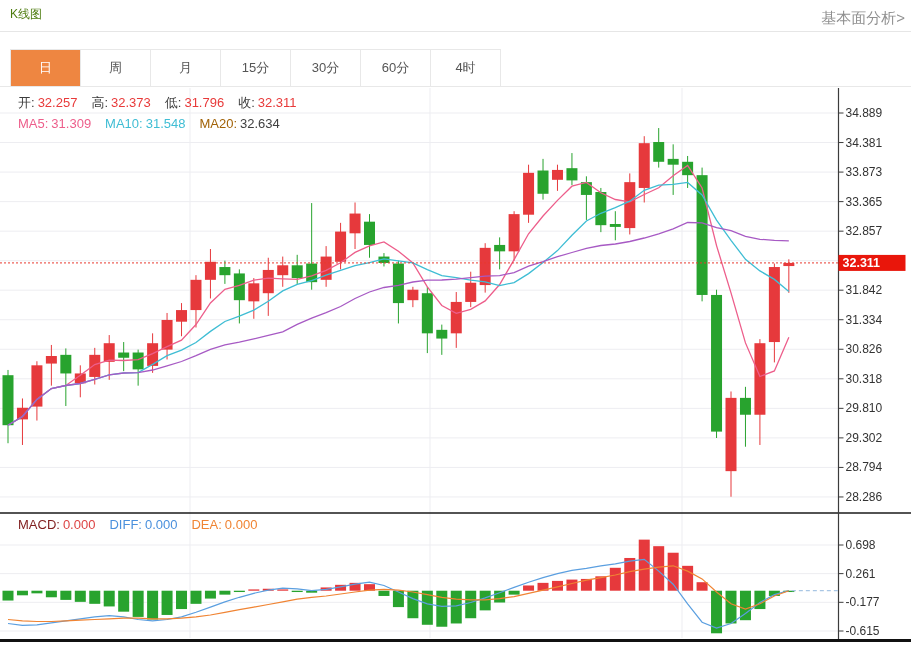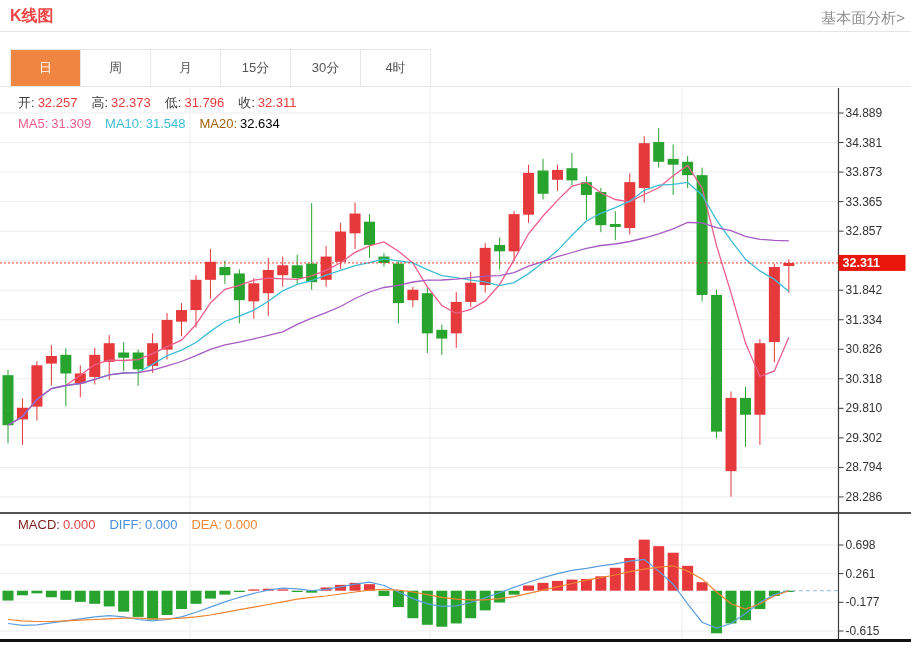--- a/index.html
+++ b/index.html
@@ -1,18 +1,18 @@
 <!DOCTYPE html>
 <html><head>
 <meta charset="utf-8">
 <style>
   html,body{margin:0;padding:0;background:#ffffff;}
   .page{position:relative;width:911px;height:645px;background:#fff;overflow:hidden;
         font-family:"Liberation Sans","DejaVu Sans",sans-serif;}
-  .page-title{position:absolute;left:10px;top:6px;font-size:16px;font-weight:bold;color:#ef4444;}
+  .page-title{position:absolute;left:10px;top:6px;font-size:12px;font-weight:normal;color:#4d7c0f;}
   .fund-link{position:absolute;right:6px;top:9px;font-size:15px;color:#8f8f8f;text-decoration:none;cursor:pointer;}
   .title-sep{position:absolute;left:0;top:31px;width:911px;height:0;border-top:1px solid #e6e6e6;}
   .tabbar{position:absolute;left:10px;top:49px;display:flex;border:1px solid #e8e8e8;border-bottom:none;background:#fff;}
   .tab{width:69px;height:36px;line-height:36px;text-align:center;font-size:13px;color:#555;
        border-right:1px solid #e8e8e8;cursor:pointer;background:#fff;}
   .tab:last-child{border-right:none;}
   .tab.active{background:#ee8641;color:#fff;}
   .chart-top-sep{position:absolute;left:0;top:86px;width:911px;height:0;border-top:1px solid #e8e8e8;}
   .legend{position:absolute;font-size:13px;white-space:nowrap;}
   .legend span{margin-right:3px;}
@@ -28,20 +28,21 @@
 <div class="page">
   <div class="page-title">K线图</div>
   <a class="fund-link">基本面分析&gt;</a>
   <div class="title-sep"></div>
   <div class="tabbar" id="tabbar">
       <div class="tab active">日</div>
       <div class="tab">周</div>
       <div class="tab">月</div>
       <div class="tab">15分</div>
       <div class="tab">30分</div>
+      <div class="tab">60分</div>
       <div class="tab">4时</div>
     </div>
   <div class="chart-top-sep"></div>
 
   <svg id="chart-svg" width="911" height="645" style="position:absolute;left:0;top:0;">
       <line x1="0" y1="113" x2="838.5" y2="113" stroke="#ededf1" stroke-width="1"></line>
       <line x1="0" y1="142.54020000000014" x2="838.5" y2="142.54020000000014" stroke="#ededf1" stroke-width="1"></line>
       <line x1="0" y1="172.0804000000003" x2="838.5" y2="172.0804000000003" stroke="#ededf1" stroke-width="1"></line>
       <line x1="0" y1="201.62060000000005" x2="838.5" y2="201.62060000000005" stroke="#ededf1" stroke-width="1"></line>
       <line x1="0" y1="231.16080000000022" x2="838.5" y2="231.16080000000022" stroke="#ededf1" stroke-width="1"></line>
@@ -383,15 +384,15 @@
         <rect x="754.4200000000001" y="590.719" width="11" height="18.339999999999918" fill="#28a32e"></rect>
         <rect x="768.88" y="590.719" width="11" height="5.239999999999895" fill="#28a32e"></rect>
         <rect x="783.34" y="590.719" width="11" height="1.3099999999999454" fill="#28a32e"></rect>
       </g>
       <polyline points="8,623.5 22.46,625.4 36.92,624.8 51.38,622.8 65.84,620.8 80.30000000000001,618.9 94.76,616.9 109.22,615.6 123.68,616.9 138.14000000000001,619.5 152.60000000000002,620.8 167.06,619.5 181.52,616.9 195.98000000000002,612.3 210.44,607.1 224.9,601.9 239.36,597.3 253.82000000000002,593.3 268.28000000000003,590.1 282.74,588.1 297.20000000000005,588.8 311.66,590.7 326.12,589.4 340.58000000000004,586.8 355.04,584.2 369.5,582.2 383.96000000000004,585.5 398.42,592.0 412.88,598.6 427.34000000000003,603.8 441.8,606.4 456.26000000000005,605.8 470.72,602.5 485.18,597.9 499.64000000000004,592.7 514.1,587.4 528.5600000000001,582.2 543.02,577.6 557.48,573.7 571.94,570.4 586.4000000000001,568.4 600.86,565.8 615.32,563.9 629.7800000000001,561.2 644.24,559.3 658.7,571.1 673.1600000000001,584.2 687.62,603.8 702.08,622.2 716.5400000000001,628.1 731,623.5 745.46,613.6 759.9200000000001,602.5 774.38,594.6 788.84,590.7" fill="none" stroke="#5b9fe0" stroke-width="1.2"></polyline>
       <polyline points="8,619.5 22.46,620.8 36.92,621.5 51.38,621.5 65.84,620.8 80.30000000000001,620.2 94.76,619.5 109.22,618.9 123.68,618.2 138.14000000000001,618.2 152.60000000000002,618.9 167.06,618.9 181.52,618.2 195.98000000000002,616.9 210.44,615.0 224.9,612.3 239.36,609.7 253.82000000000002,607.1 268.28000000000003,604.5 282.74,601.9 297.20000000000005,599.2 311.66,597.3 326.12,596.0 340.58000000000004,594.0 355.04,592.0 369.5,590.1 383.96000000000004,589.4 398.42,590.1 412.88,592.0 427.34000000000003,594.6 441.8,597.3 456.26000000000005,599.2 470.72,599.9 485.18,599.9 499.64000000000004,598.6 514.1,596.6 528.5600000000001,593.3 543.02,590.1 557.48,586.8 571.94,583.5 586.4000000000001,580.2 600.86,577.6 615.32,575.0 629.7800000000001,571.7 644.24,569.1 658.7,567.1 673.1600000000001,565.8 687.62,571.1 702.08,578.9 716.5400000000001,592.0 731,603.8 745.46,609.1 759.9200000000001,603.8 774.38,596.0 788.84,590.7" fill="none" stroke="#f08433" stroke-width="1.2"></polyline>
       <line x1="791.84" y1="590.719" x2="838.5" y2="590.719" stroke="#a9c6e4" stroke-width="1.2" stroke-dasharray="4,3"></line>
     </svg>
 
   <div class="legend" id="legend-k"><span style="color: rgb(61, 61, 61);">开:</span><span class="grp" style="color: rgb(232, 58, 58);">32.257</span><span style="color: rgb(61, 61, 61);">高:</span><span class="grp" style="color: rgb(232, 58, 58);">32.373</span><span style="color: rgb(61, 61, 61);">低:</span><span class="grp" style="color: rgb(232, 58, 58);">31.796</span><span style="color: rgb(61, 61, 61);">收:</span><span class="grp" style="color: rgb(232, 58, 58);">32.311</span></div>
-  <div class="legend" id="legend-ma"><span style="color: rgb(237, 94, 139); text-align: center;">MA5:</span><span class="grp" style="color: rgb(237, 94, 139);">31.309</span><span style="color: rgb(63, 189, 212);">MA10:</span><span class="grp" style="color: rgb(63, 189, 212);">31.548</span><span style="color: #a16207;">MA20:</span><span class="grp" style="color: #000000;">32.634</span></div>
+  <div class="legend" id="legend-ma"><span style="color: rgb(237, 94, 139); text-align: center;">MA5:</span><span class="grp" style="color: rgb(237, 94, 139);">31.309</span><span style="color: rgb(63, 189, 212);">MA10:</span><span class="grp" style="color: rgb(63, 189, 212);">31.548</span><span style="color: #a16207;">MA20:</span><span class="grp" style="color: #404040;">32.634</span></div>
   <div class="legend" id="legend-macd"><span style="color: #7f1d1d;">MACD:</span><span class="grp" style="color: rgb(221, 68, 68);">0.000</span><span style="color: rgb(74, 144, 221);">DIFF:</span><span class="grp" style="color: rgb(74, 144, 221);">0.000</span><span style="color: rgb(240, 132, 51);">DEA:</span><span class="grp" style="color: rgb(240, 132, 51);">0.000</span></div>
 </div>
 
 </body></html>

